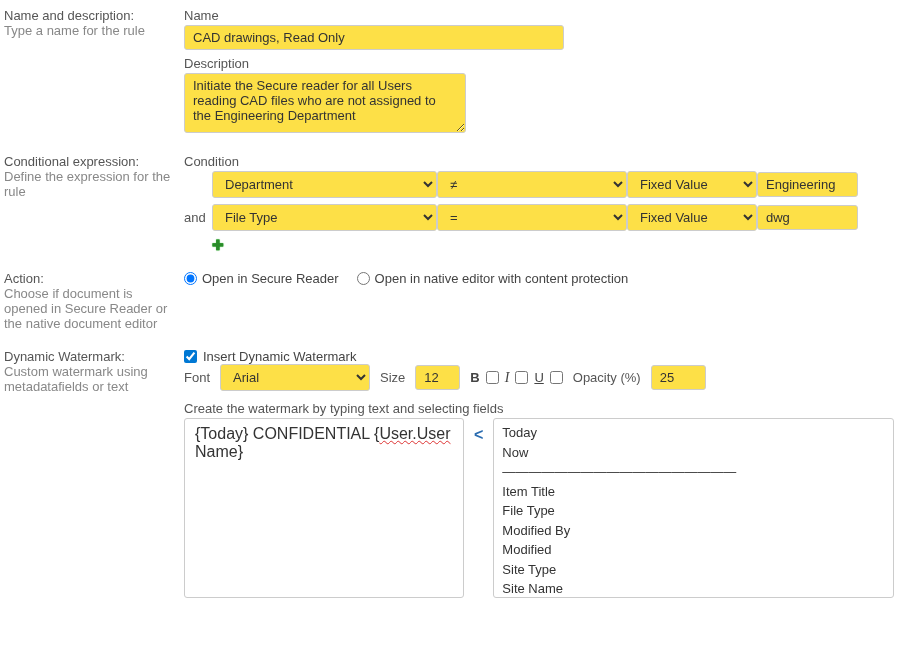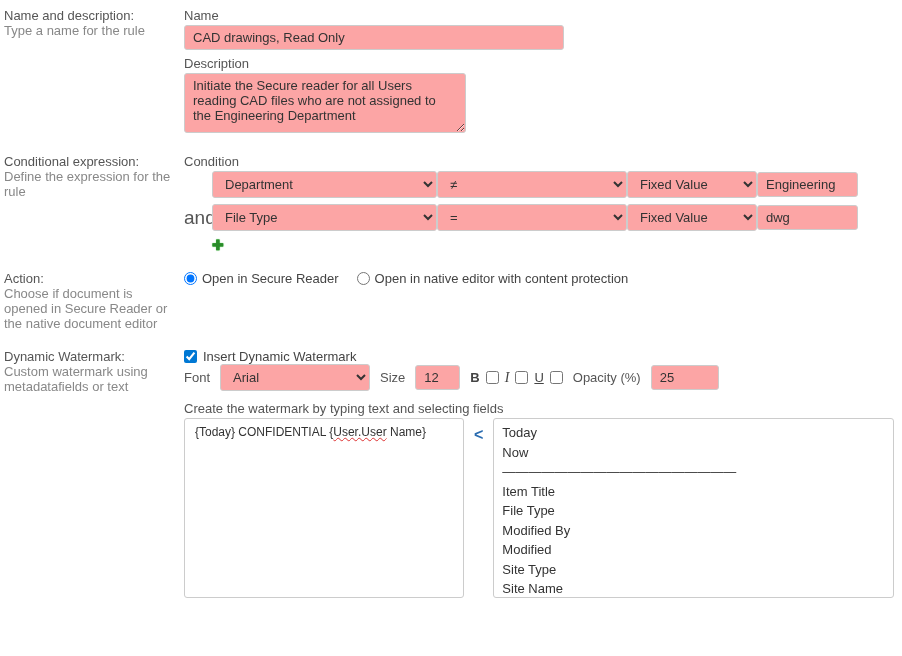--- a/index.html
+++ b/index.html
@@ -35,31 +35,31 @@
     color: #555;
     margin-bottom: 2px;
   }
   input[type=text], textarea, select {
     font-family: inherit;
     font-size: 13px;
     border: 1px solid #ccc;
     border-radius: 3px;
     padding: 4px 8px;
     color: #333;
-    background: #fca5a5;
+    background: #fde047;
   }
   textarea { resize: both; }
   .name-input { width: 380px; }
   .desc-input { width: 282px; height: 60px; }
   .cond-row {
     display: flex;
     align-items: center;
     margin-bottom: 6px;
   }
-  .cond-row .and-lbl { color:#555; width:28px; font-size:19px; }
+  .cond-row .and-lbl { color:#555; width:28px; font-size:13px; }
   .sel-attr { width: 225px; }
   .sel-op { width:190px; }
   .sel-type { width:130px; }
   .inp-val { width:101px; }
   .plus-icon {
     font-weight:bold;
     color:#2a8a2a;
     font-size:14px;
     margin-left:28px;
     cursor:pointer;
@@ -69,21 +69,21 @@
     display:flex;
     align-items:center;
     gap:18px;
   }
   .radio-item { display:flex; align-items:center; gap:5px; color:#444; }
   .check-row { display:flex; align-items:center; gap:6px; margin-bottom:0; }
   .font-row { display:flex; align-items:center; gap:10px; margin-bottom:10px; }
   .font-row .mini-lbl { color:#555; }
   .sel-font { width:150px; }
   .inp-size { width:45px; text-align:left; }
-  .inp-opac { width:68px; text-align:left; }
+  .inp-opac { width:55px; text-align:left; }
   .fmt-group { display:flex; align-items:center; gap:6px; }
   .fmt-b { font-weight:bold; }
   .fmt-i { font-style:italic; font-family: 'Times New Roman', serif; font-size:14px; }
   .fmt-u { text-decoration: underline; }
   .cb { width:13px; height:13px; accent-color:#0078d4; }
   .wm-row { display:flex; align-items:stretch; gap:6px; }
   .wm-text {
     width:280px;
     height:180px;
     padding:6px 10px;
@@ -200,21 +200,21 @@
         <span class="fmt-i">I</span>
         <input type="checkbox" class="cb" style="">
         <span class="fmt-u">U</span>
         <input type="checkbox" class="cb" style="">
       </div>
       <span class="mini-lbl">Opacity (%)</span>
       <input type="text" class="inp-opac" value="25" style="">
     </div>
     <div class="lbl">Create the watermark by typing text and selecting fields</div>
     <div class="wm-row">
-      <div class="wm-text" contenteditable="true" style="border: 1px solid rgb(204, 204, 204); border-radius: 3px; font-family: inherit; font-size: 12px; color: rgb(51, 51, 51); overflow: auto;">
+      <div class="wm-text" contenteditable="true" style="border: 1px solid rgb(204, 204, 204); border-radius: 3px; font-family: inherit; font-size: 16px; color: rgb(51, 51, 51); overflow: auto;">
         <span>{Today} CONFIDENTIAL {</span><span class="spellerr">User.User</span><span> Name}</span>
       </div>
       <div class="wm-arrow">&lt;</div>
       <div class="wm-list">
         <div>Today</div>
         <div>Now</div>
         <div class="divider">——————————————————</div>
         <div>Item Title</div>
         <div>File Type</div>
         <div>Modified By</div>

